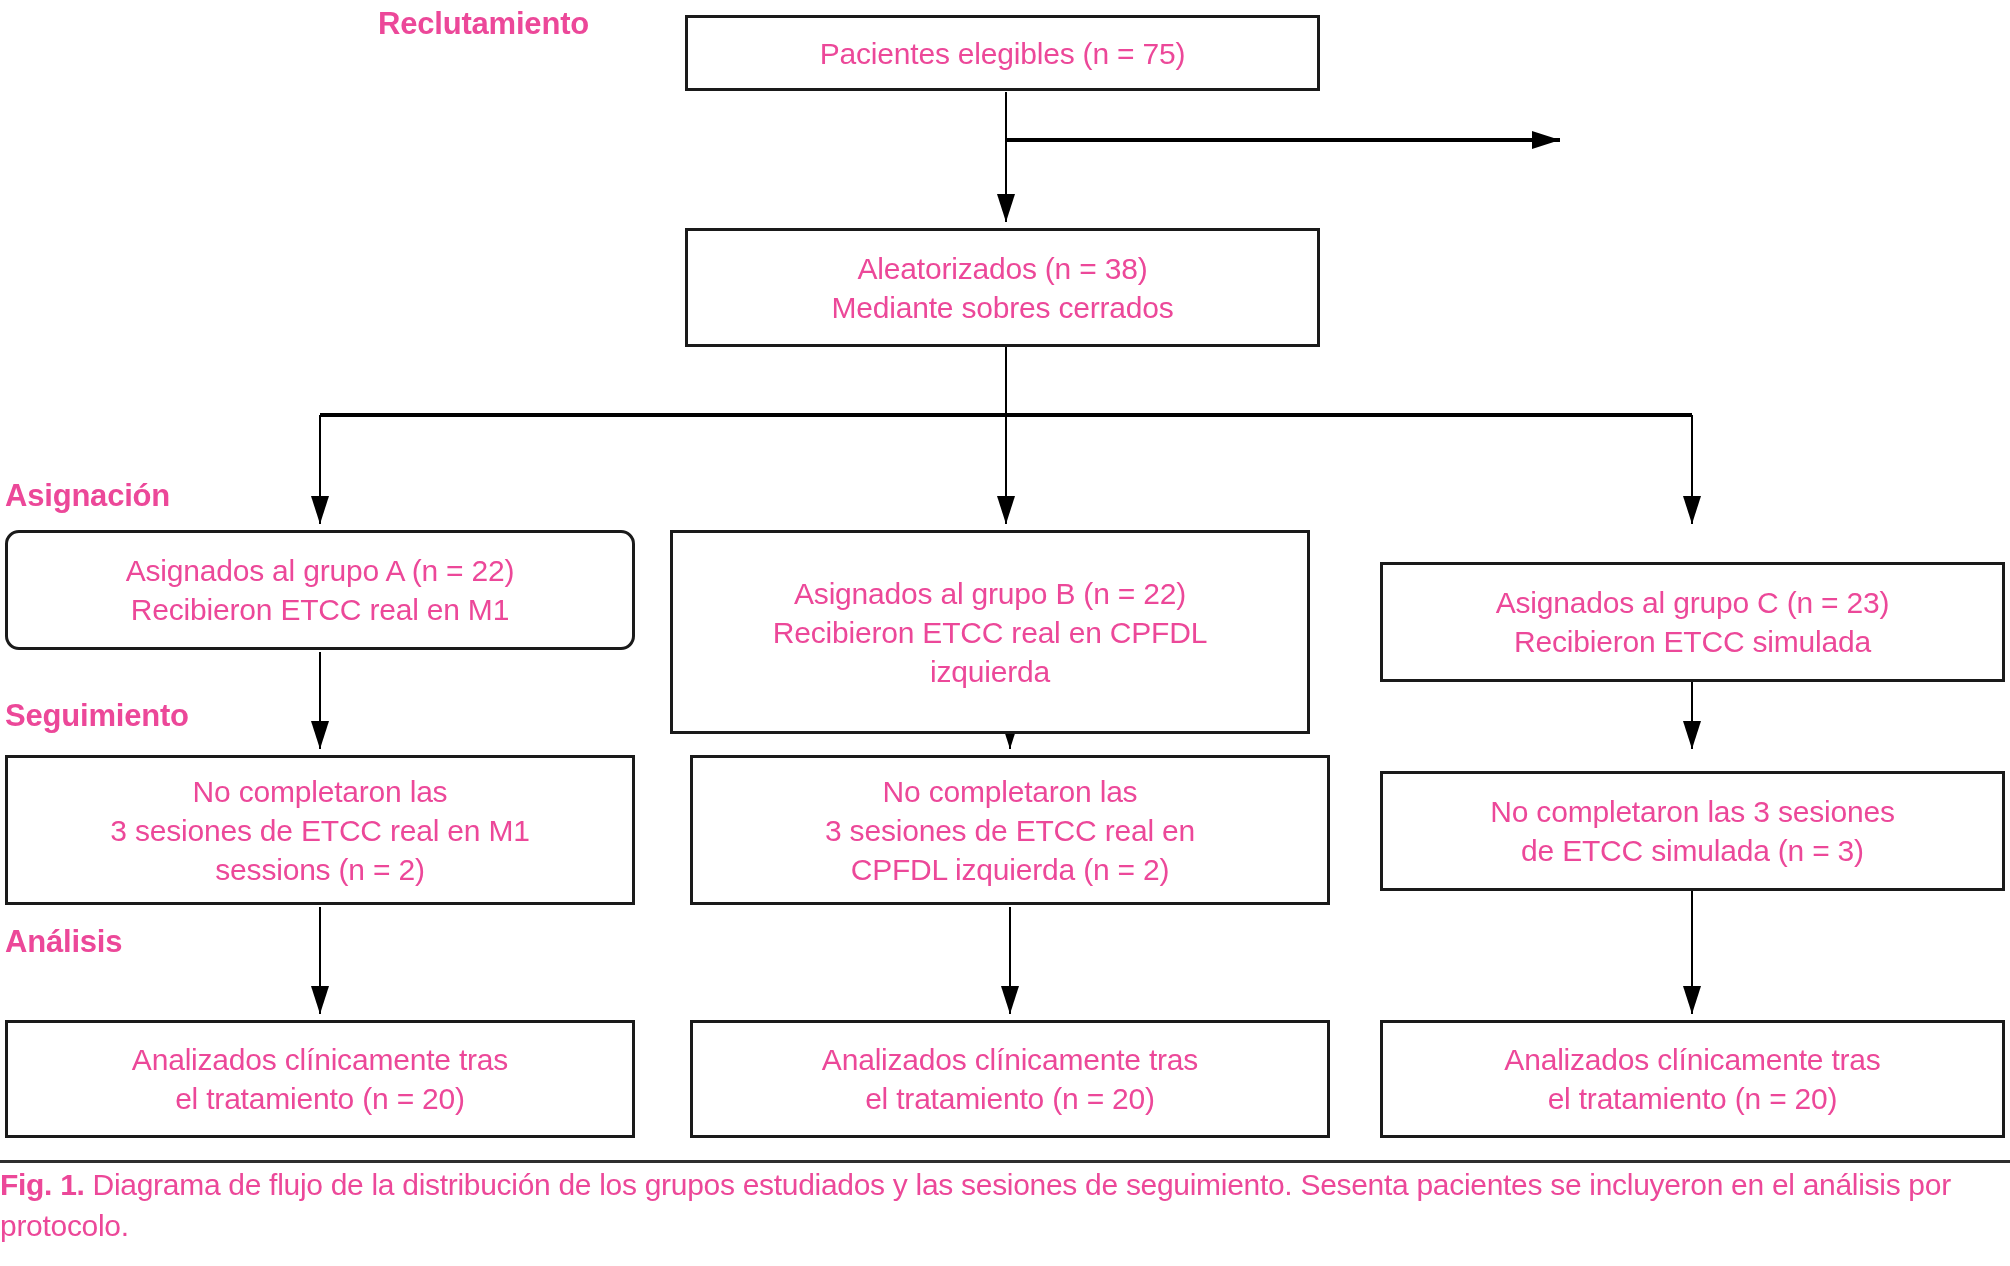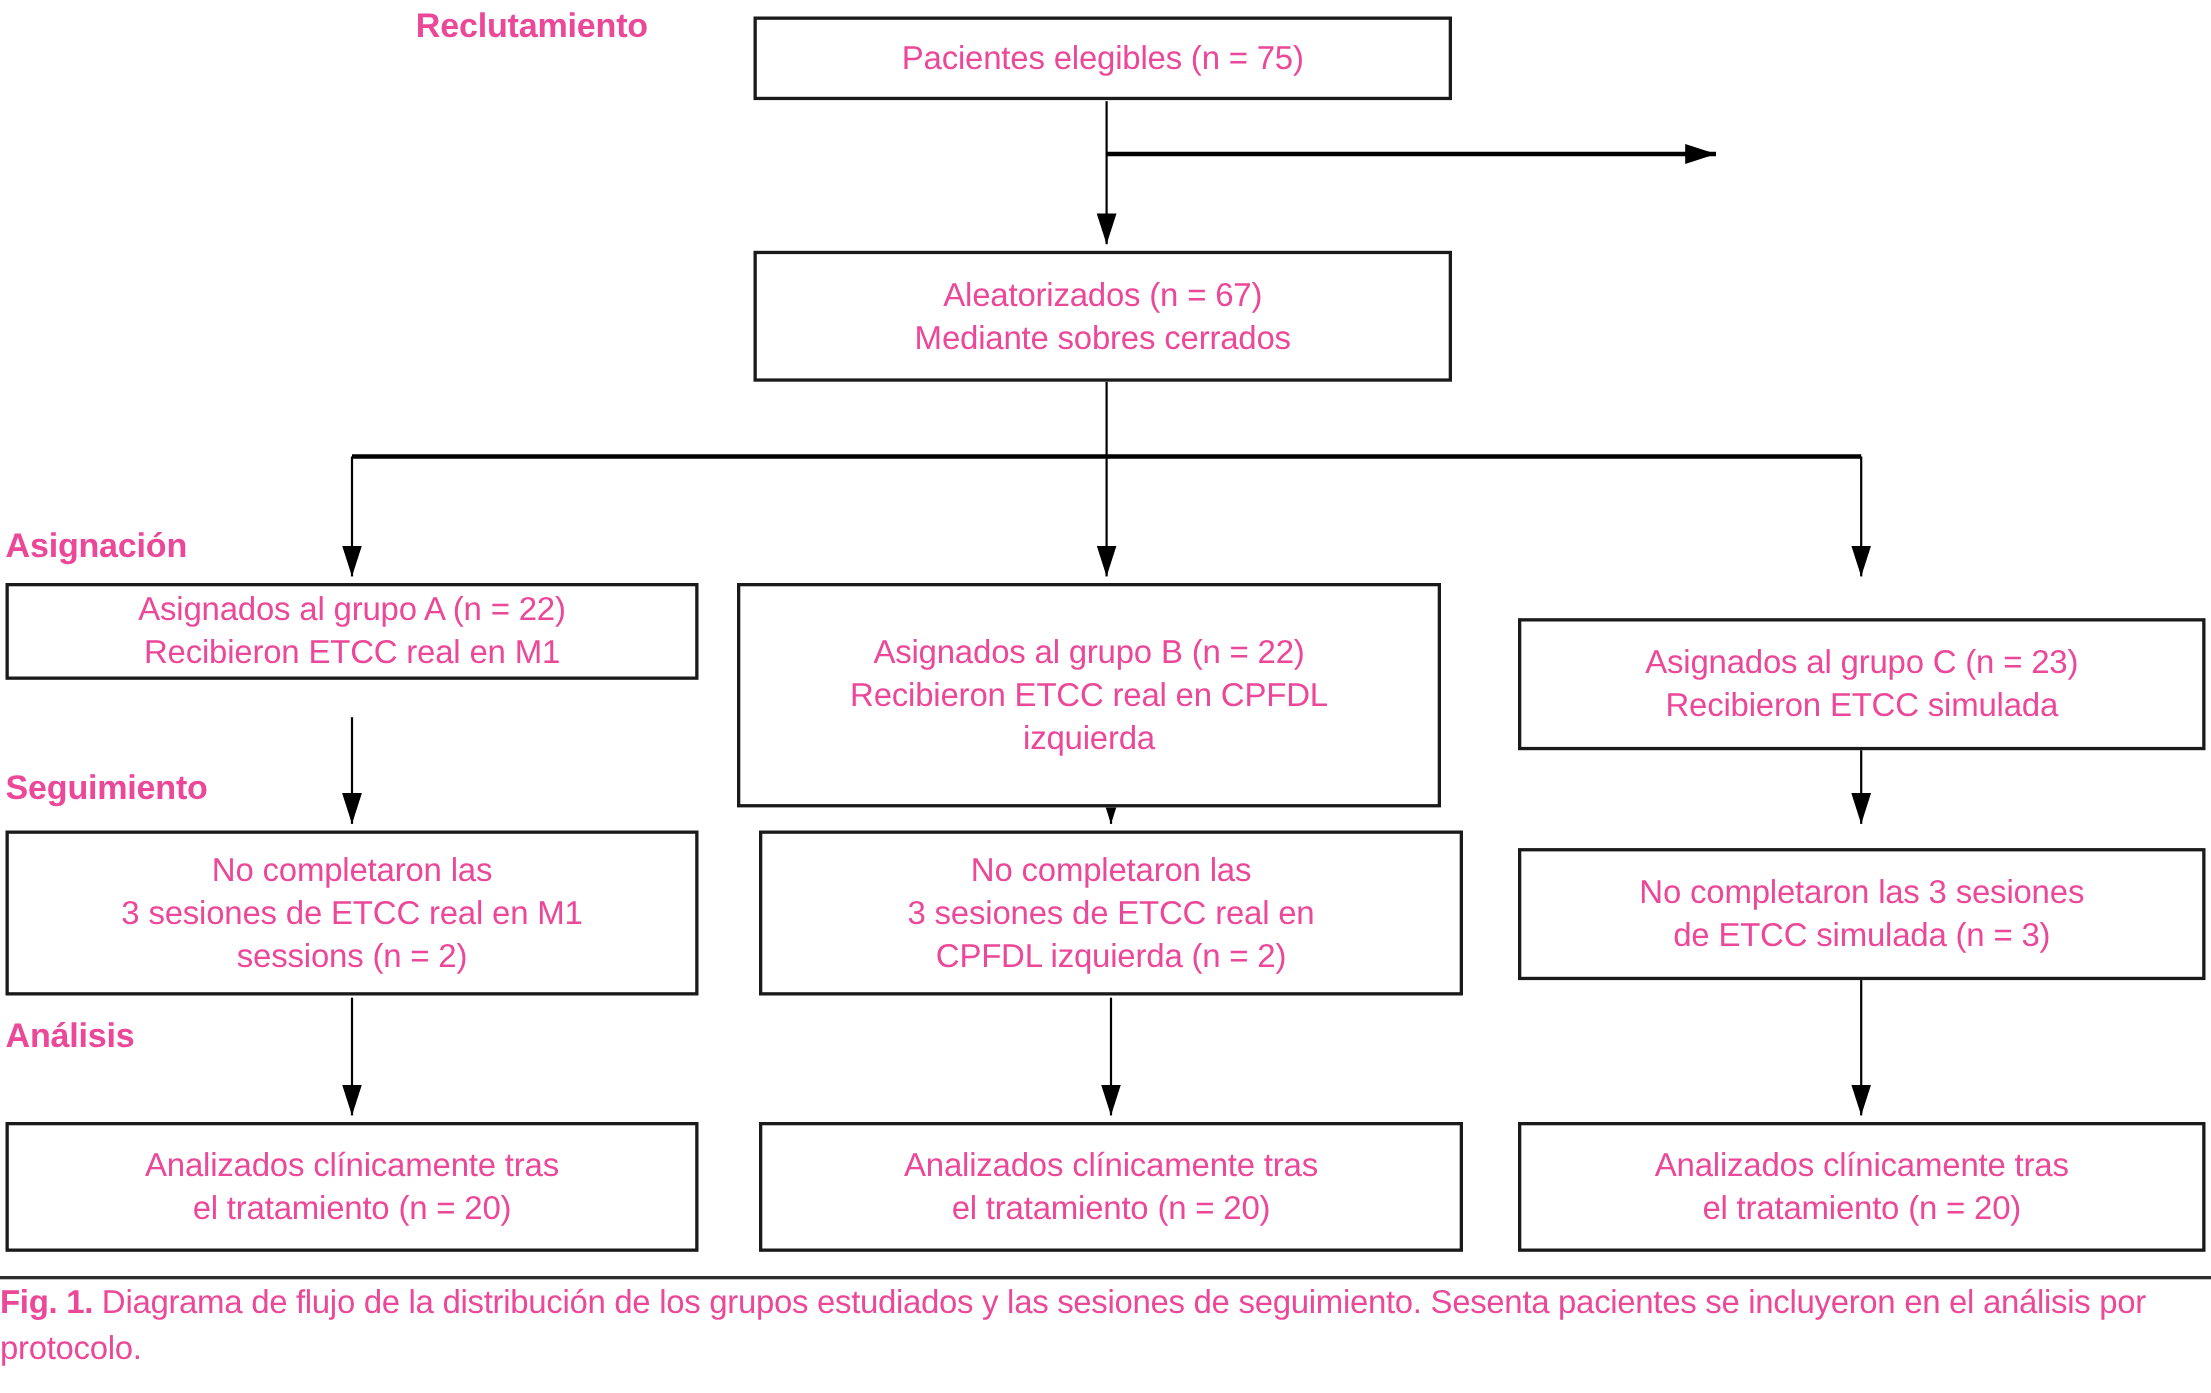--- a/index.html
+++ b/index.html
@@ -85,24 +85,24 @@
     <line x1="1692" y1="877" x2="1692" y2="1014" stroke-width="2" marker-end="url(#arrow)"></line>
   </svg>
 
   <div class="stage-label" style="left:378px; top:6px;">Reclutamiento</div>
   <div class="stage-label" style="left:5px; top:478px;">Asignación</div>
   <div class="stage-label" style="left:5px; top:698px;">Seguimiento</div>
   <div class="stage-label" style="left:5px; top:924px;">Análisis</div>
 
   <div class="box" style="left:685px; top:15px; width:635px; height:76px;">Pacientes elegibles (n = 75)</div>
 
-  <div class="box" style="left:685px; top:228px; width:635px; height:119px;">Aleatorizados (n = 67)
+  <div class="box" style="left:685px; top:228px; width:635px; height:119px;">Aleatorizados (n = 38)
 Mediante sobres cerrados</div>
 
-  <div class="box" style="left:5px; top:530px; width:630px; height:88px;">Asignados al grupo A (n = 22)
+  <div class="box" style="left:5px; top:530px; width:630px; height:120px;border-radius:14px;">Asignados al grupo A (n = 22)
 Recibieron ETCC real en M1</div>
   <div class="box" style="left:670px; top:530px; width:640px; height:204px;">Asignados al grupo B (n = 22)
 Recibieron ETCC real en CPFDL
 izquierda</div>
   <div class="box" style="left:1380px; top:530px; width:625px; height:120px;margin-top:32px;">Asignados al grupo C (n = 23)
 Recibieron ETCC simulada</div>
 
   <div class="box" style="left:5px; top:755px; width:630px; height:150px;">No completaron las
 3 sesiones de ETCC real en M1
 sessions (n = 2)</div>

